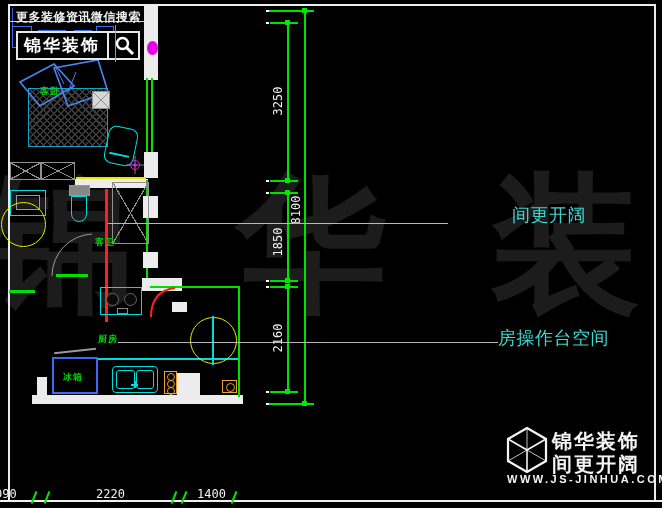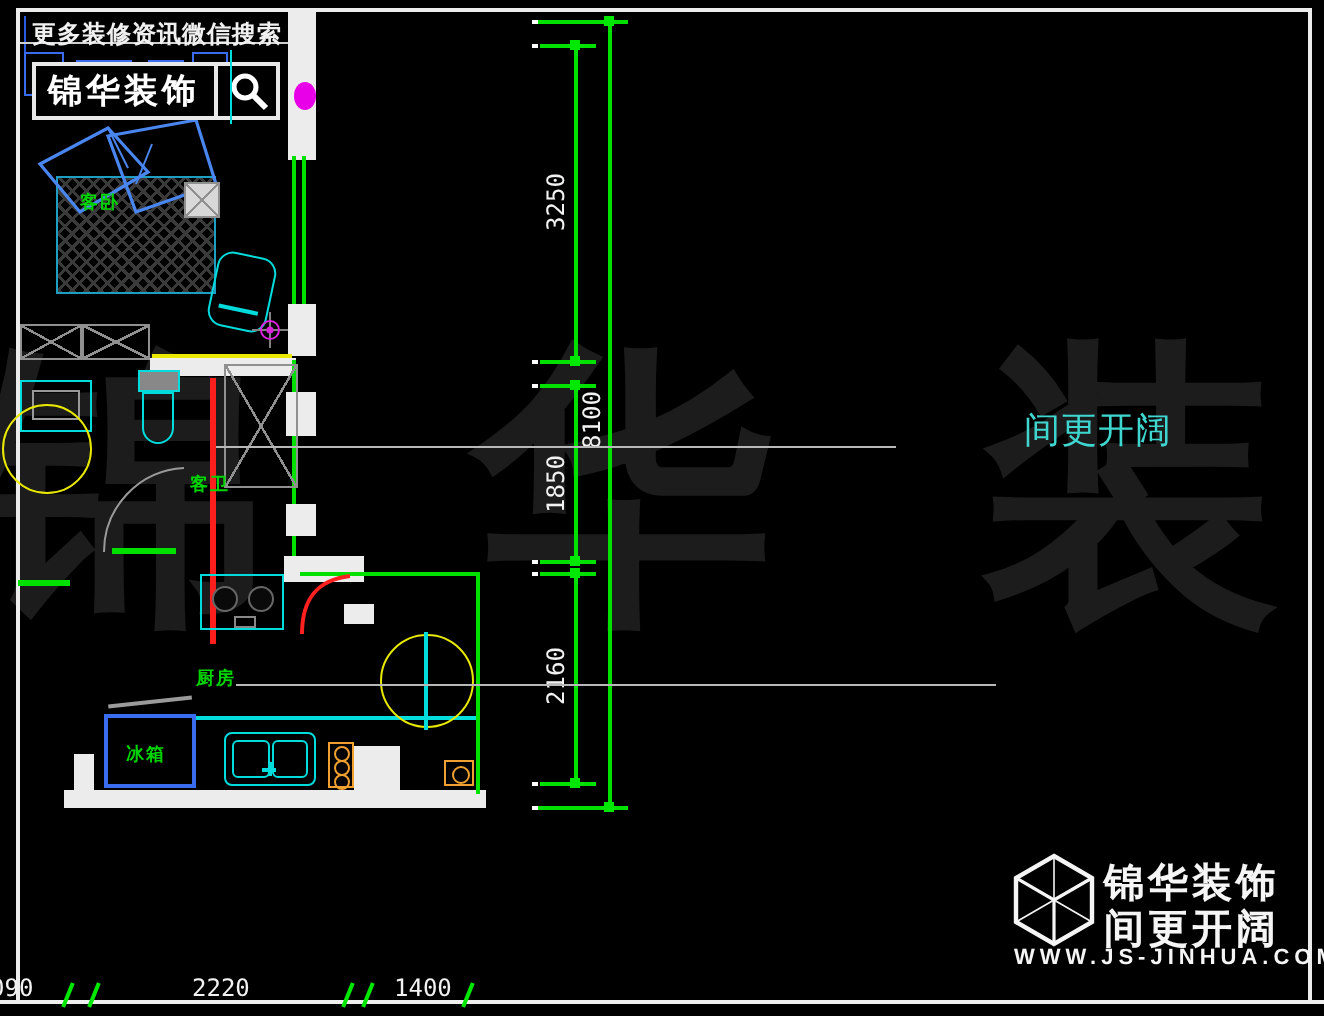--- a/index.html
+++ b/index.html
@@ -68,21 +68,21 @@
     <div class="abs g" style="left:9px;top:290px;width:26px;height:3px"></div>
 
     <div class="abs hatch" style="left:28px;top:88px;width:78px;height:57px"></div>
     <svg class="abs" style="left:14px;top:56px" width="96" height="72">
       <polygon points="6,26 40,8 60,30 26,50" fill="none" stroke="#4a86f0" stroke-width="1.6"></polygon>
       <polygon points="40,12 84,4 94,36 54,50" fill="none" stroke="#4a86f0" stroke-width="1.6"></polygon>
       <line x1="40" y1="8" x2="50" y2="28" stroke="#4a86f0" stroke-width="1"></line>
       <line x1="62" y1="16" x2="54" y2="36" stroke="#4a86f0" stroke-width="1"></line>
     </svg>
     <div class="abs xbox" style="left:92px;top:91px;width:18px;height:18px;background-color:#d8d8d8"></div>
-    <div class="roomlbl" style="left:40px;top:95px">客卧</div>
+    <div class="roomlbl" style="left:40px;top:85px">客卧</div>
     <div class="cb" style="left:106px;top:127px;width:30px;height:38px;border-radius:8px;transform:rotate(12deg)">
       <div class="abs" style="left:4px;top:26px;width:20px;height:1.5px;background:#00dcdc"></div>
     </div>
     <div class="abs xbox" style="left:10px;top:162px;width:31px;height:18px"></div>
     <div class="abs xbox" style="left:41px;top:162px;width:34px;height:18px"></div>
     <svg class="abs" style="left:126px;top:156px" width="18" height="18">
       <line x1="0" y1="9" x2="18" y2="9" stroke="#808080" stroke-width="1"></line>
       <line x1="9" y1="0" x2="9" y2="18" stroke="#808080" stroke-width="1"></line>
       <circle cx="9" cy="9" r="4.5" fill="none" stroke="#dd22dd" stroke-width="1"></circle>
       <circle cx="9" cy="9" r="1.8" fill="#dd22dd"></circle>
@@ -176,20 +176,21 @@
     <div class="slash" style="left:183px;top:491px"></div>
     <div class="slash" style="left:233px;top:491px"></div>
     <div class="dimtxt" style="left:-5px;top:487px">090</div>
     <div class="dimtxt" style="left:96px;top:487px">2220</div>
     <div class="dimtxt" style="left:197px;top:487px">1400</div>
   </div>
 
   <div class="abs gray" style="left:108px;top:223px;width:340px;height:1px"></div>
   <div class="abs gray" style="left:118px;top:342px;width:380px;height:1px"></div>
   <div class="ann" style="left:512px;top:203px">间更开阔</div>
+  <div class="ann" style="left:498px;top:326px">房操作台空间</div>
 
   <div class="abs">
     <div class="abs" style="left:12px;top:8px;width:1px;height:22px;background:#2a5ae0"></div>
     <div class="bb" style="left:12px;top:26px;width:20px;height:22px;border-width:1px"></div>
     <div class="bb" style="left:38px;top:30px;width:28px;height:26px;border-width:1px"></div>
     <div class="bb" style="left:74px;top:30px;width:18px;height:20px;border-width:1px"></div>
     <div class="bb" style="left:96px;top:26px;width:18px;height:26px;border-width:1px"></div>
     <div class="abs" style="left:10px;top:21px;width:134px;height:1px;background:#cfcfcf"></div>
     <div class="abs" style="left:16px;top:9px;color:#f0f0f0;font-size:12px;font-weight:bold;letter-spacing:.5px;white-space:nowrap">更多装修资讯微信搜索</div>
     <div class="abs" style="left:16px;top:31px;width:124px;height:29px;border:2px solid #e8e8e8;background:#000;box-sizing:border-box">

